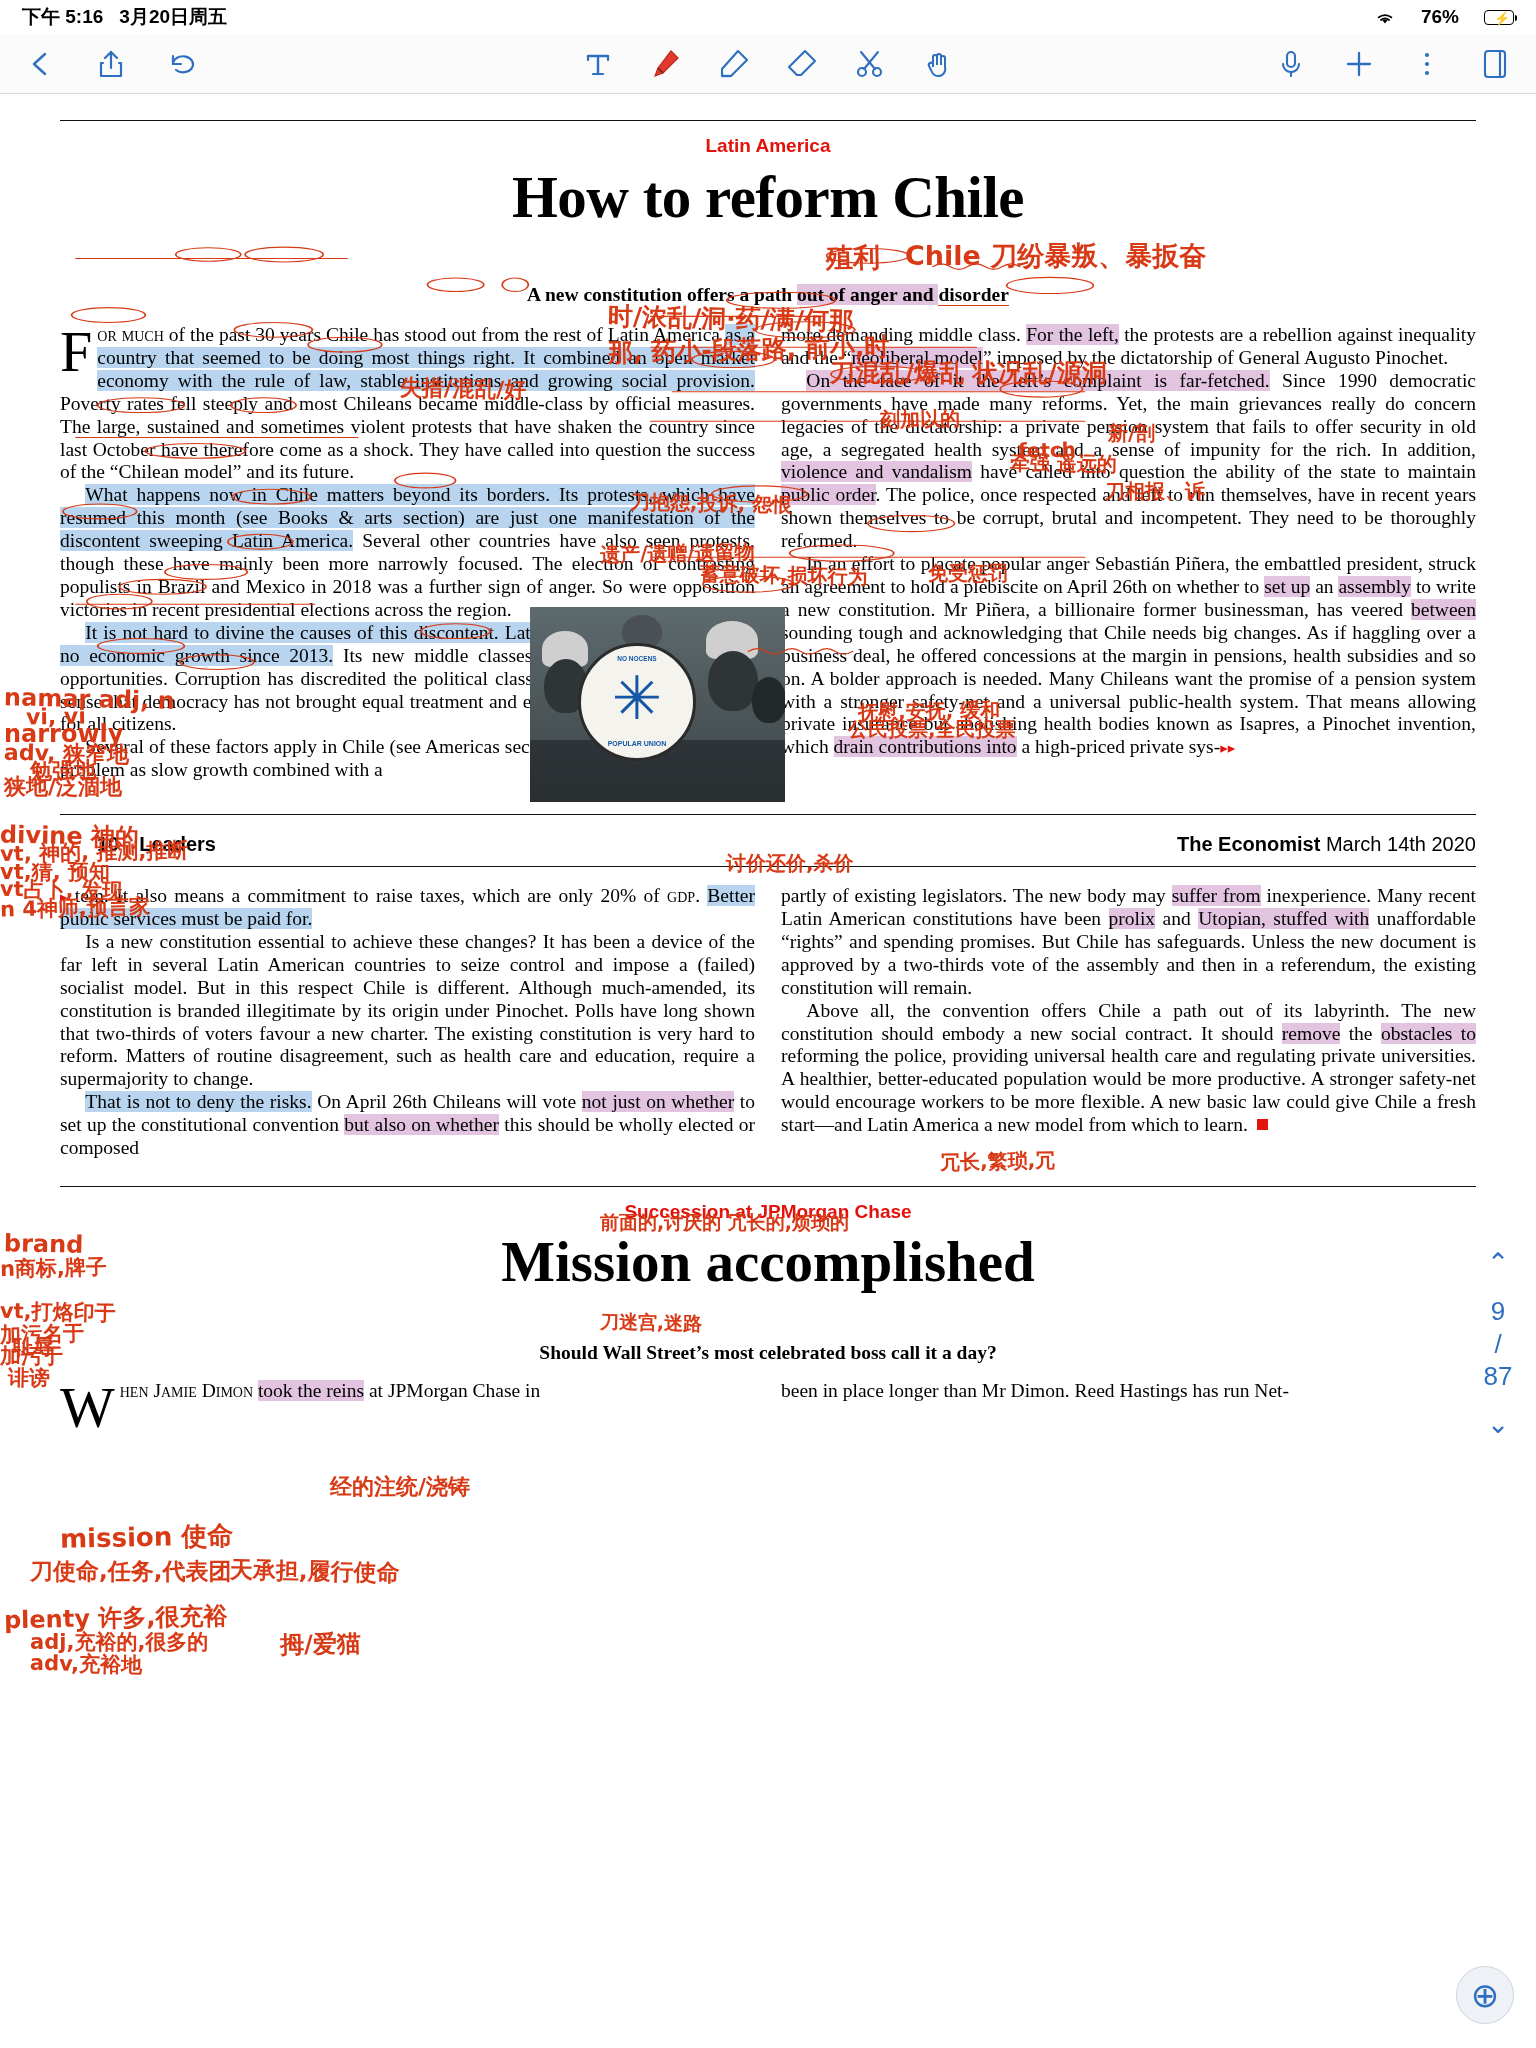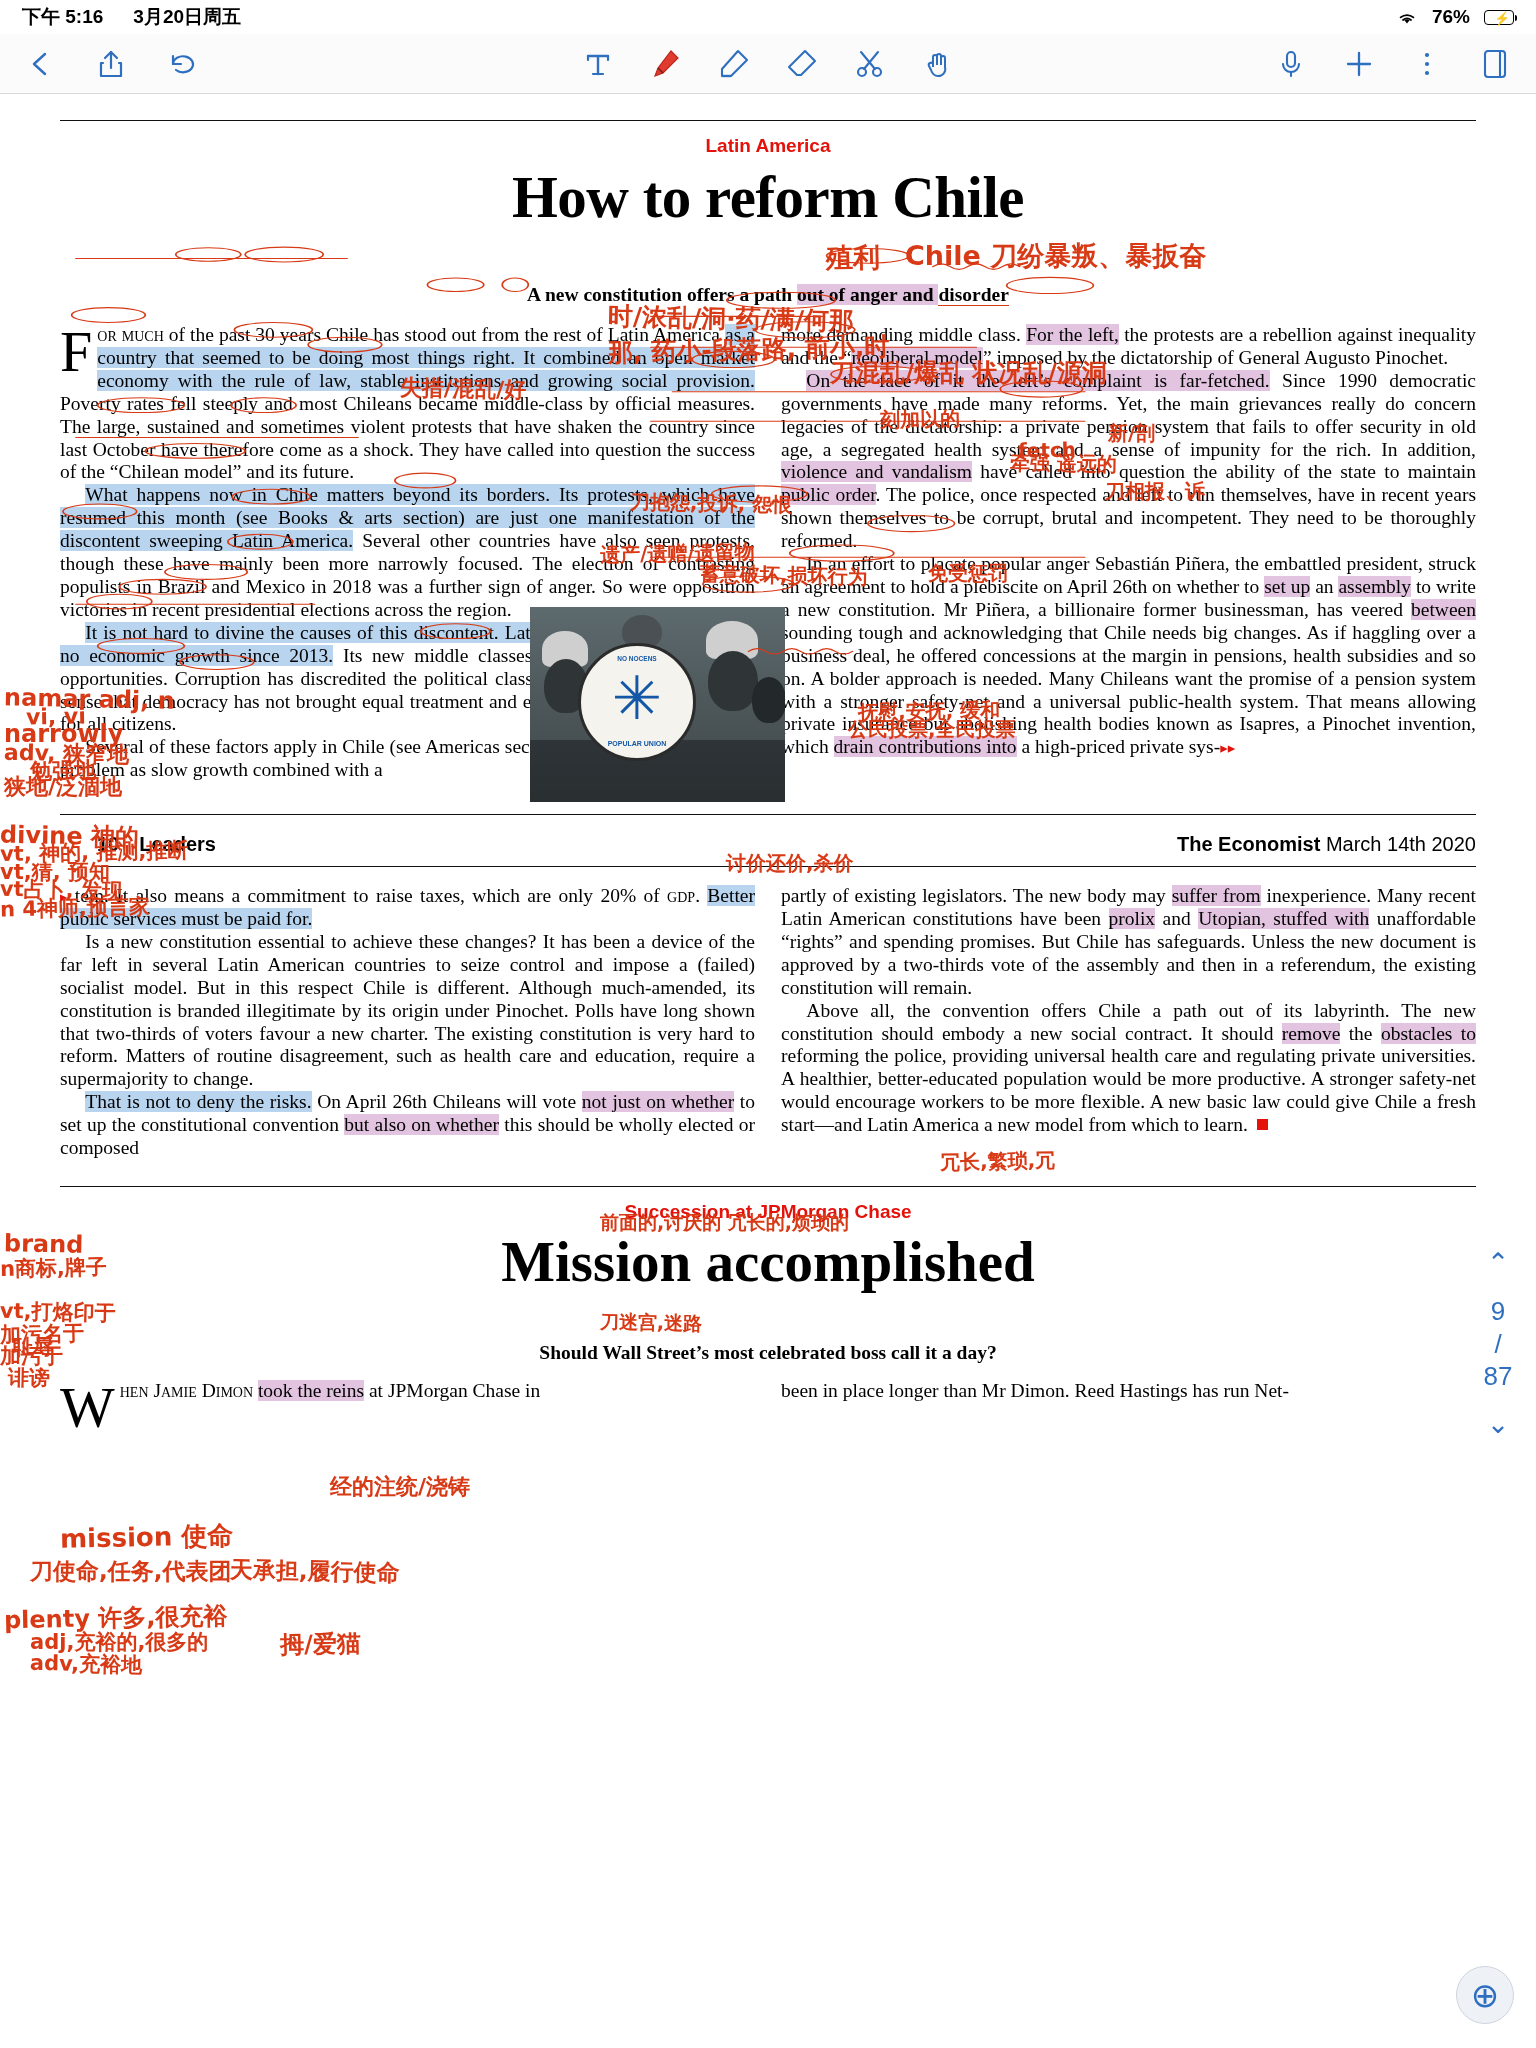--- a/index.html
+++ b/index.html
@@ -10,22 +10,22 @@
     background:#ffffff;
     overflow:hidden;
     position:relative;
   }
   
   .statusbar {
     height:34px; display:flex; align-items:center; justify-content:space-between;
     padding:0 22px; font-family:"Liberation Sans", sans-serif;
     font-size:19px; font-weight:600; color:#000; background:#fff;
   }
-  .status-left { display:flex; align-items:center; gap:30px; }
-  .status-right { display:flex; align-items:center; gap:14px; }
+  .status-left { display:flex; align-items:center; gap:16px; }
+  .status-right { display:flex; align-items:center; gap:25px; }
   .wifi { width:22px; height:16px; position:relative; }
   .battery-wrap { display:flex; align-items:center; gap:4px; }
   .battery {
     width:30px; height:15px; border:1.6px solid #000; border-radius:4px;
     position:relative; padding:1.5px;
   }
   .battery::after {
     content:""; position:absolute; right:-4px; top:4px; width:2.5px; height:6px;
     background:#000; border-radius:0 2px 2px 0;
   }

